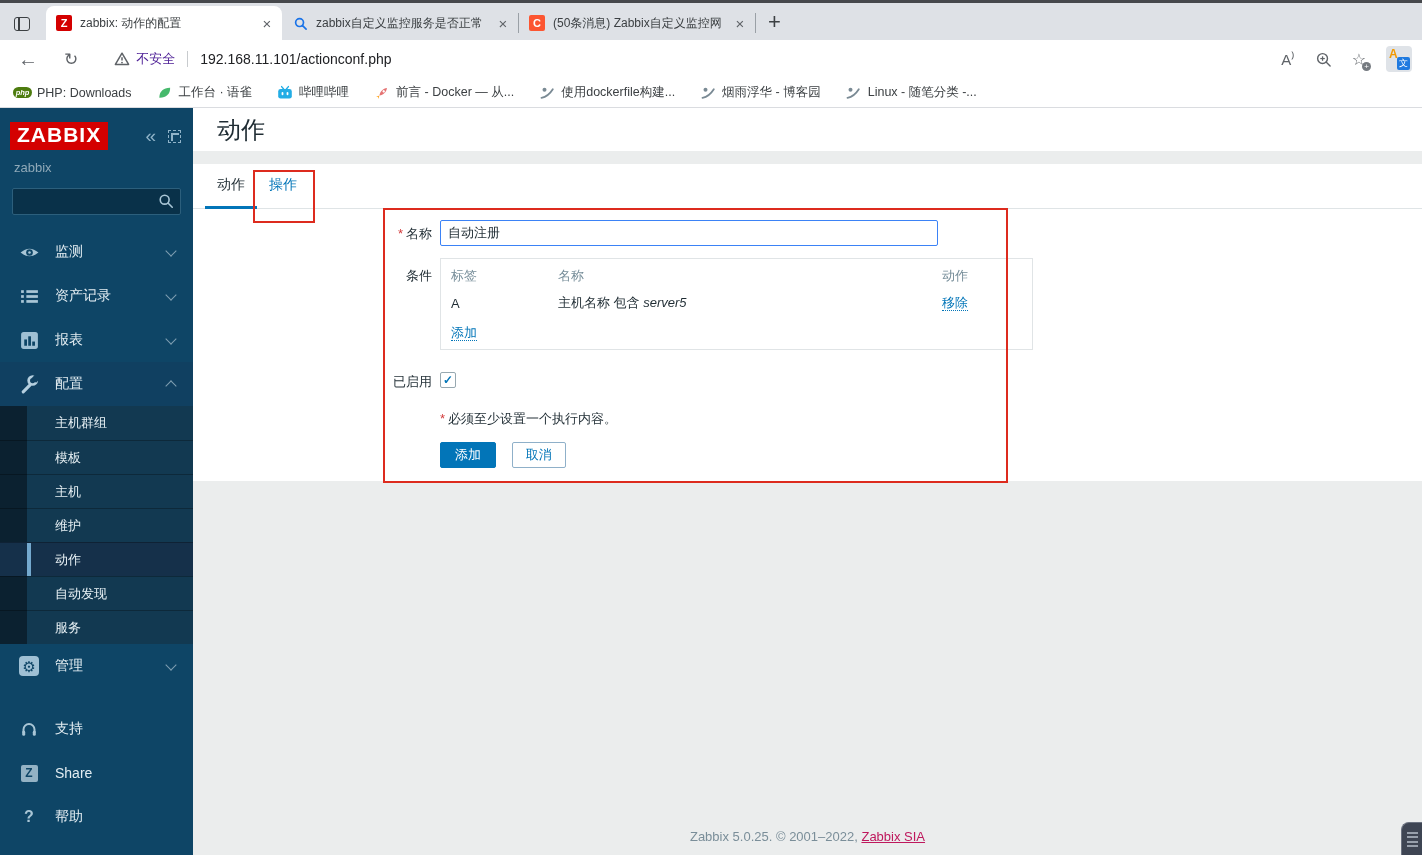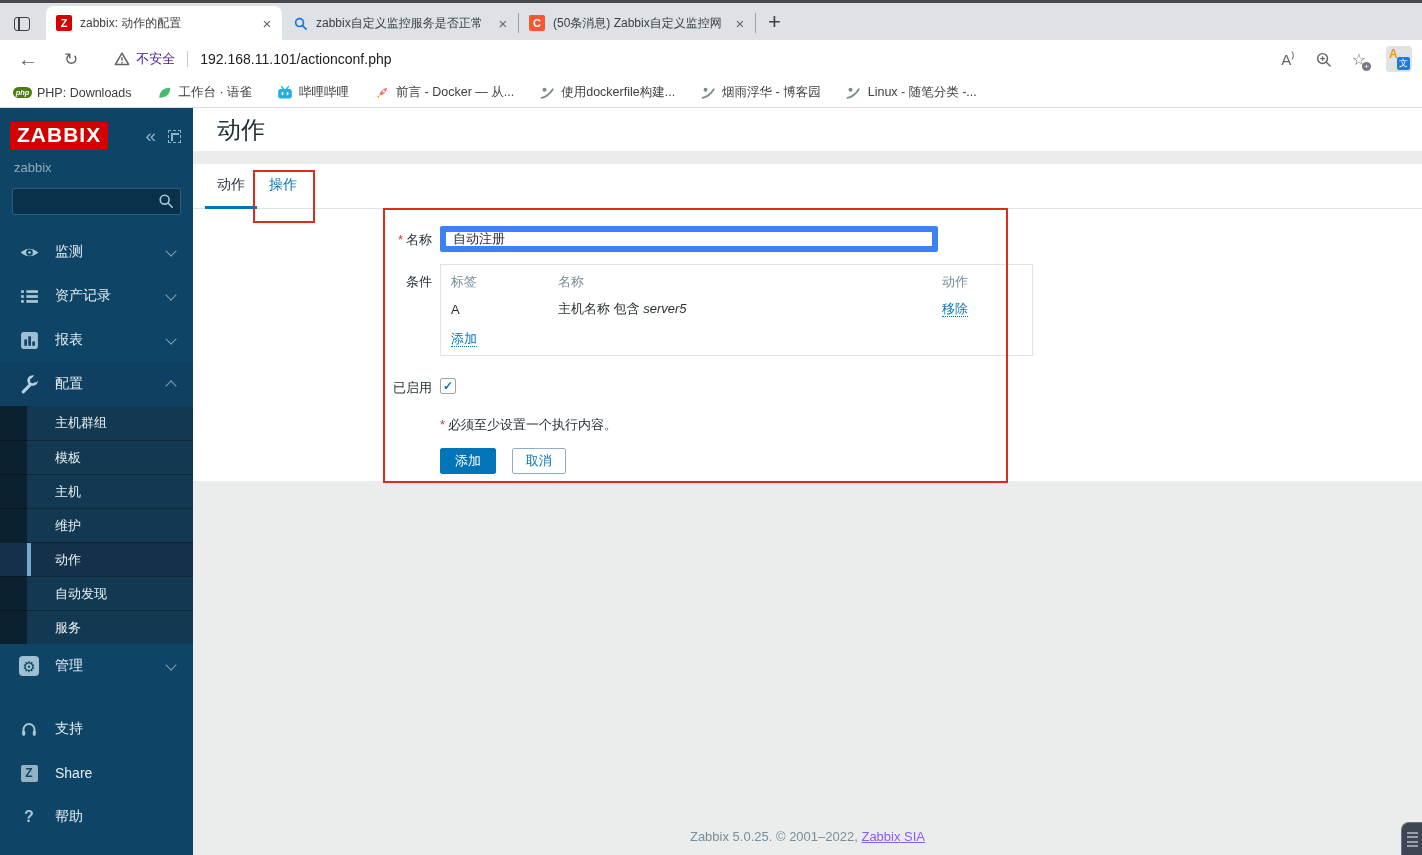--- a/index.html
+++ b/index.html
@@ -91,26 +91,26 @@
   .main { flex:1; position:relative; background:#ebeded; overflow:hidden; }
   .page-header { height:43px; background:#fff; display:flex; align-items:center; padding-left:24px; }
   .page-title { font-size:24px; color:#1f2c33; }
   .header-gap { height:13px; background:#ebeded; }
   .card { background:#fff; height:317px; }
   .tabs-row { height:45px; border-bottom:1px solid #dfe4e6; display:flex; align-items:stretch; padding-left:12px; }
   .ctab { padding:0 12px; display:flex; align-items:center; font-size:14px; color:#0275b8;
     border-bottom:3px solid transparent; margin-bottom:-1px; }
   .ctab.active { color:#1f2c33; border-bottom-color:#0275b8; }
 
-  .form { padding-top:17px; font-size:13px; color:#1f2c33; }
+  .form { padding-top:11px; font-size:13px; color:#1f2c33; }
   .form-row { display:flex; margin-bottom:12px; }
   .form-label { width:239px; text-align:right; padding-top:5px; flex:0 0 auto; }
   .form-field { margin-left:8px; }
   .req { color:#d23b3b; margin-right:3px; }
-  .name-input { width:498px; height:26px; border:6px solid #3b82f6; border-radius:2px; padding:0 7px;
+  .name-input { width:498px; height:26px; border:1px solid #3b82f6; border-radius:2px; padding:0 7px;
     font-size:13px; color:#1f2c33; font-family:"Liberation Sans", sans-serif; outline:none; }
 
   .cond-box { width:593px; border:1px solid #e0e4e6; padding:4px 10px 8px; }
   .cond-grid { display:grid; grid-template-columns:95px 1fr 80px; align-items:center;gap:12px; }
   .cond-head { color:#768d99; height:26px; }
   .cond-row { height:28px; }
   .zlink { color:#0275b8; text-decoration:none; border-bottom:1px dotted #0275b8; display:inline-block; line-height:15px; }
   .add-row { padding-top:8px; }
   .italic { font-style:italic; }
 
@@ -123,21 +123,21 @@
   .row-buttons { margin-top:14px; }
   .btn { height:26px; border-radius:2px; font-size:13px; font-family:"Liberation Sans", sans-serif; cursor:default; }
   .btn-primary { background:#0275b8; border:1px solid #0275b8; color:#fff; padding:0 14px; }
   .btn-alt { background:#fff; border:1px solid #8fb0c9; color:#0275b8; padding:0 13px; margin-left:12px; }
 
   .annotation { position:absolute; border:2px solid #dd2b1e; pointer-events:none; z-index:6; }
   .anno-tab { left:60px; top:62px; width:62px; height:53px; }
   .anno-form { left:190px; top:100px; width:625px; height:275px; }
 
   .footer { position:absolute; left:0; right:0; bottom:11px; text-align:center; font-size:13px; color:#7a8e99; }
-  .footer a { color:#8b5cf6; text-decoration:underline; }
+  .footer a { color:#be185d; text-decoration:underline; }
 
   .corner-widget { position:absolute; right:0; bottom:0; width:21px; height:33px; background:#3e4553;
     border-radius:8px 0 0 0; border-top:1px solid #6b7280; border-left:1px solid #6b7280; z-index:8; }
   .corner-widget::after { content:""; position:absolute; left:5px; top:9px; width:11px; height:15px;
     background:repeating-linear-gradient(#98a0ac 0 2px, transparent 2px 4.5px); }
 </style>
 </head>
 <body>
 
 <div class="win-top-line"></div>

